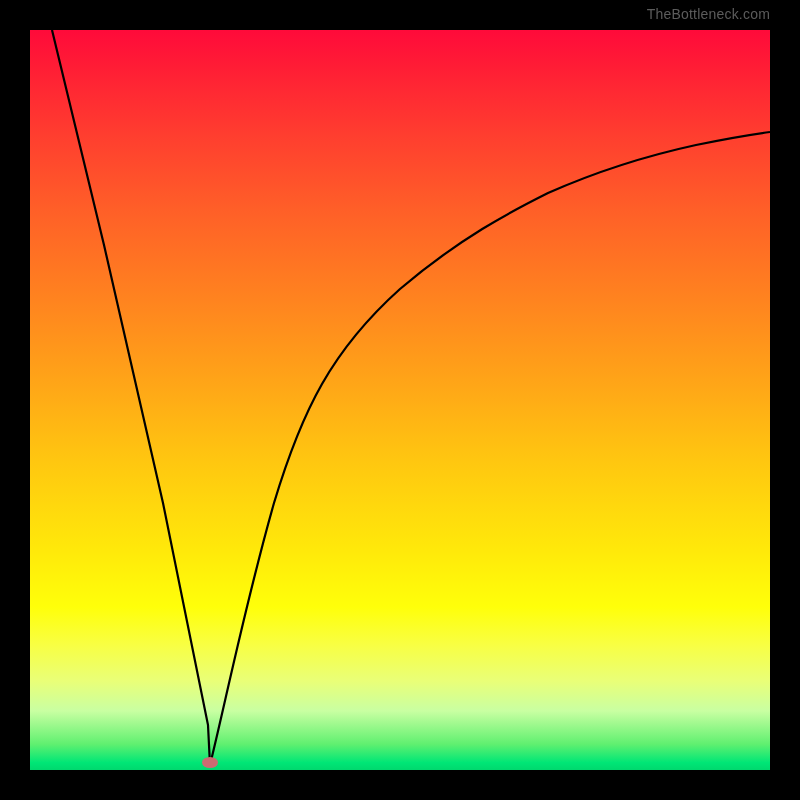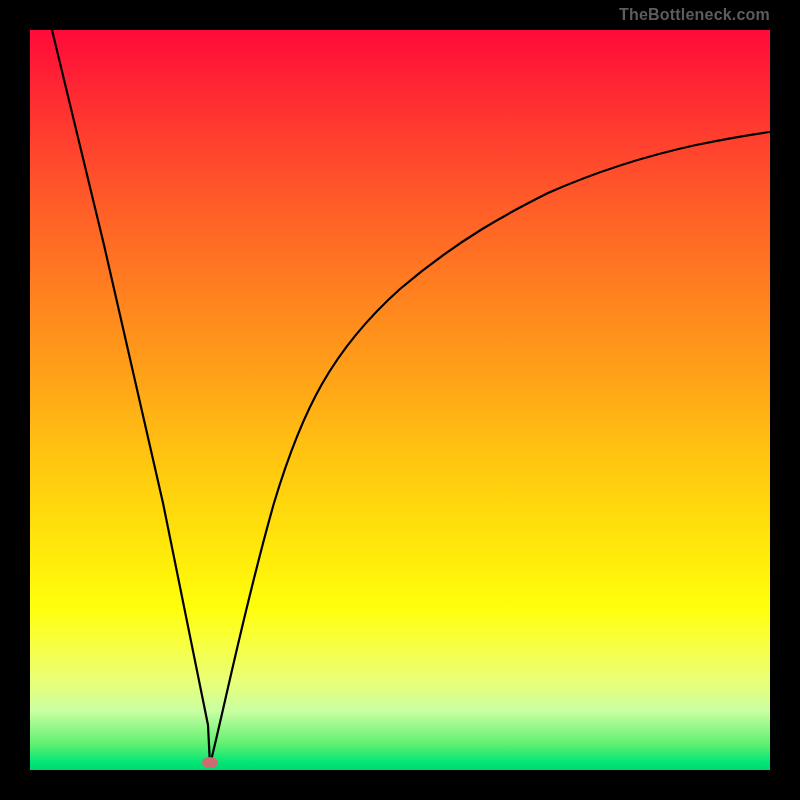--- a/index.html
+++ b/index.html
@@ -47,22 +47,22 @@
       #c9ffa2 92%,
       #60f070 96.5%,
       #00e676 99%,
       #00d86e 100%
     );
   }
   .watermark {
     position: absolute;
     right: 30px;
     top: 6px;
-    font-size: 16px;
-    font-weight: 700;
+    font-size: 14px;
+    font-weight: 400;
     color: #5c5c5c;
     letter-spacing: 0.2px;
     user-select: none;
   }
   .curve-svg {
     position: absolute;
     left: 0;
     top: 0;
     width: 740px;
     height: 740px;

